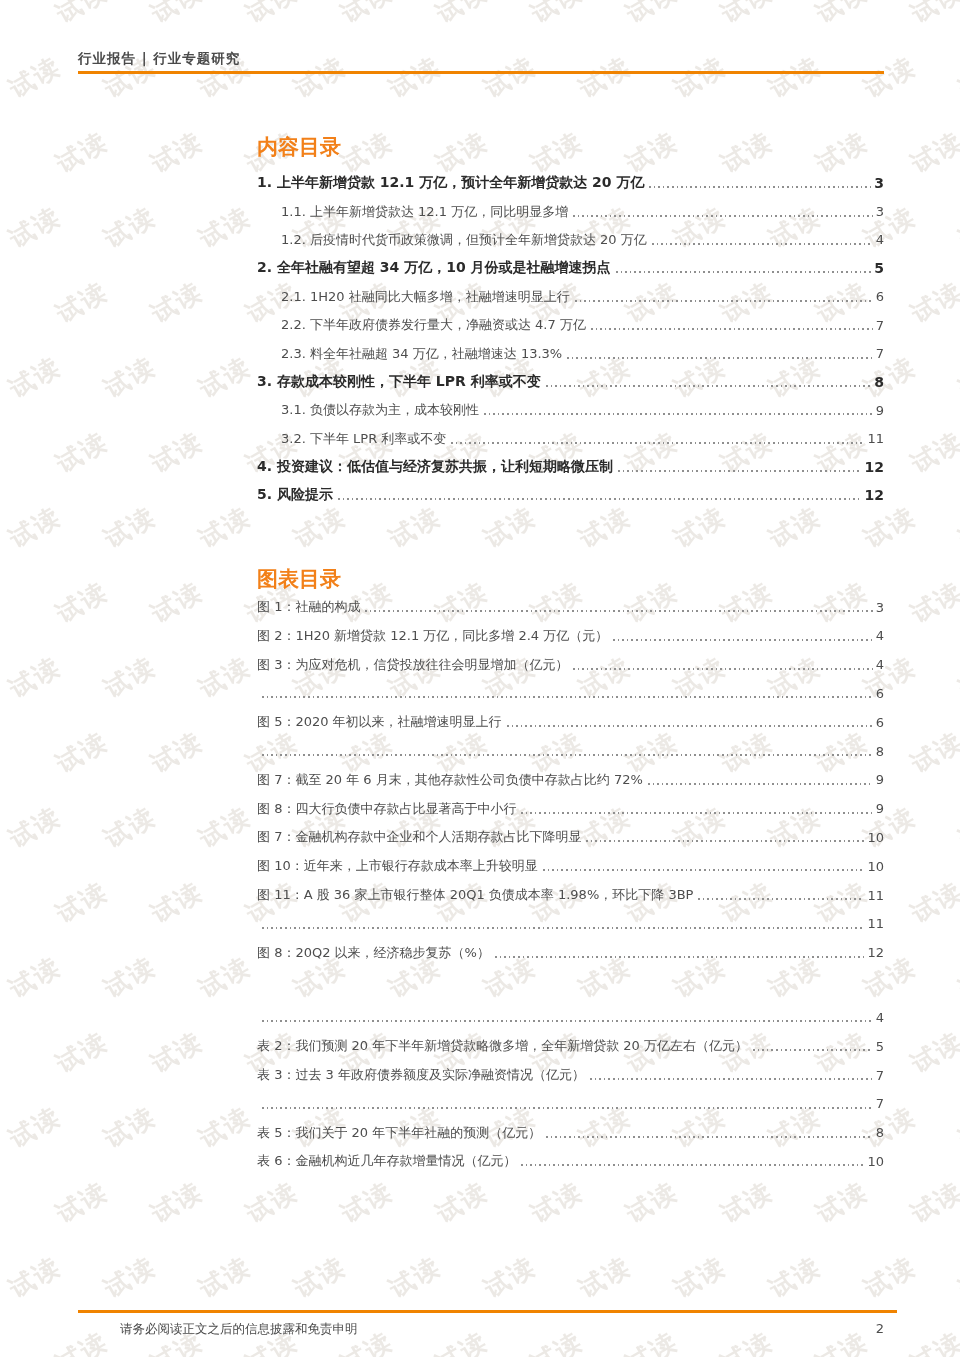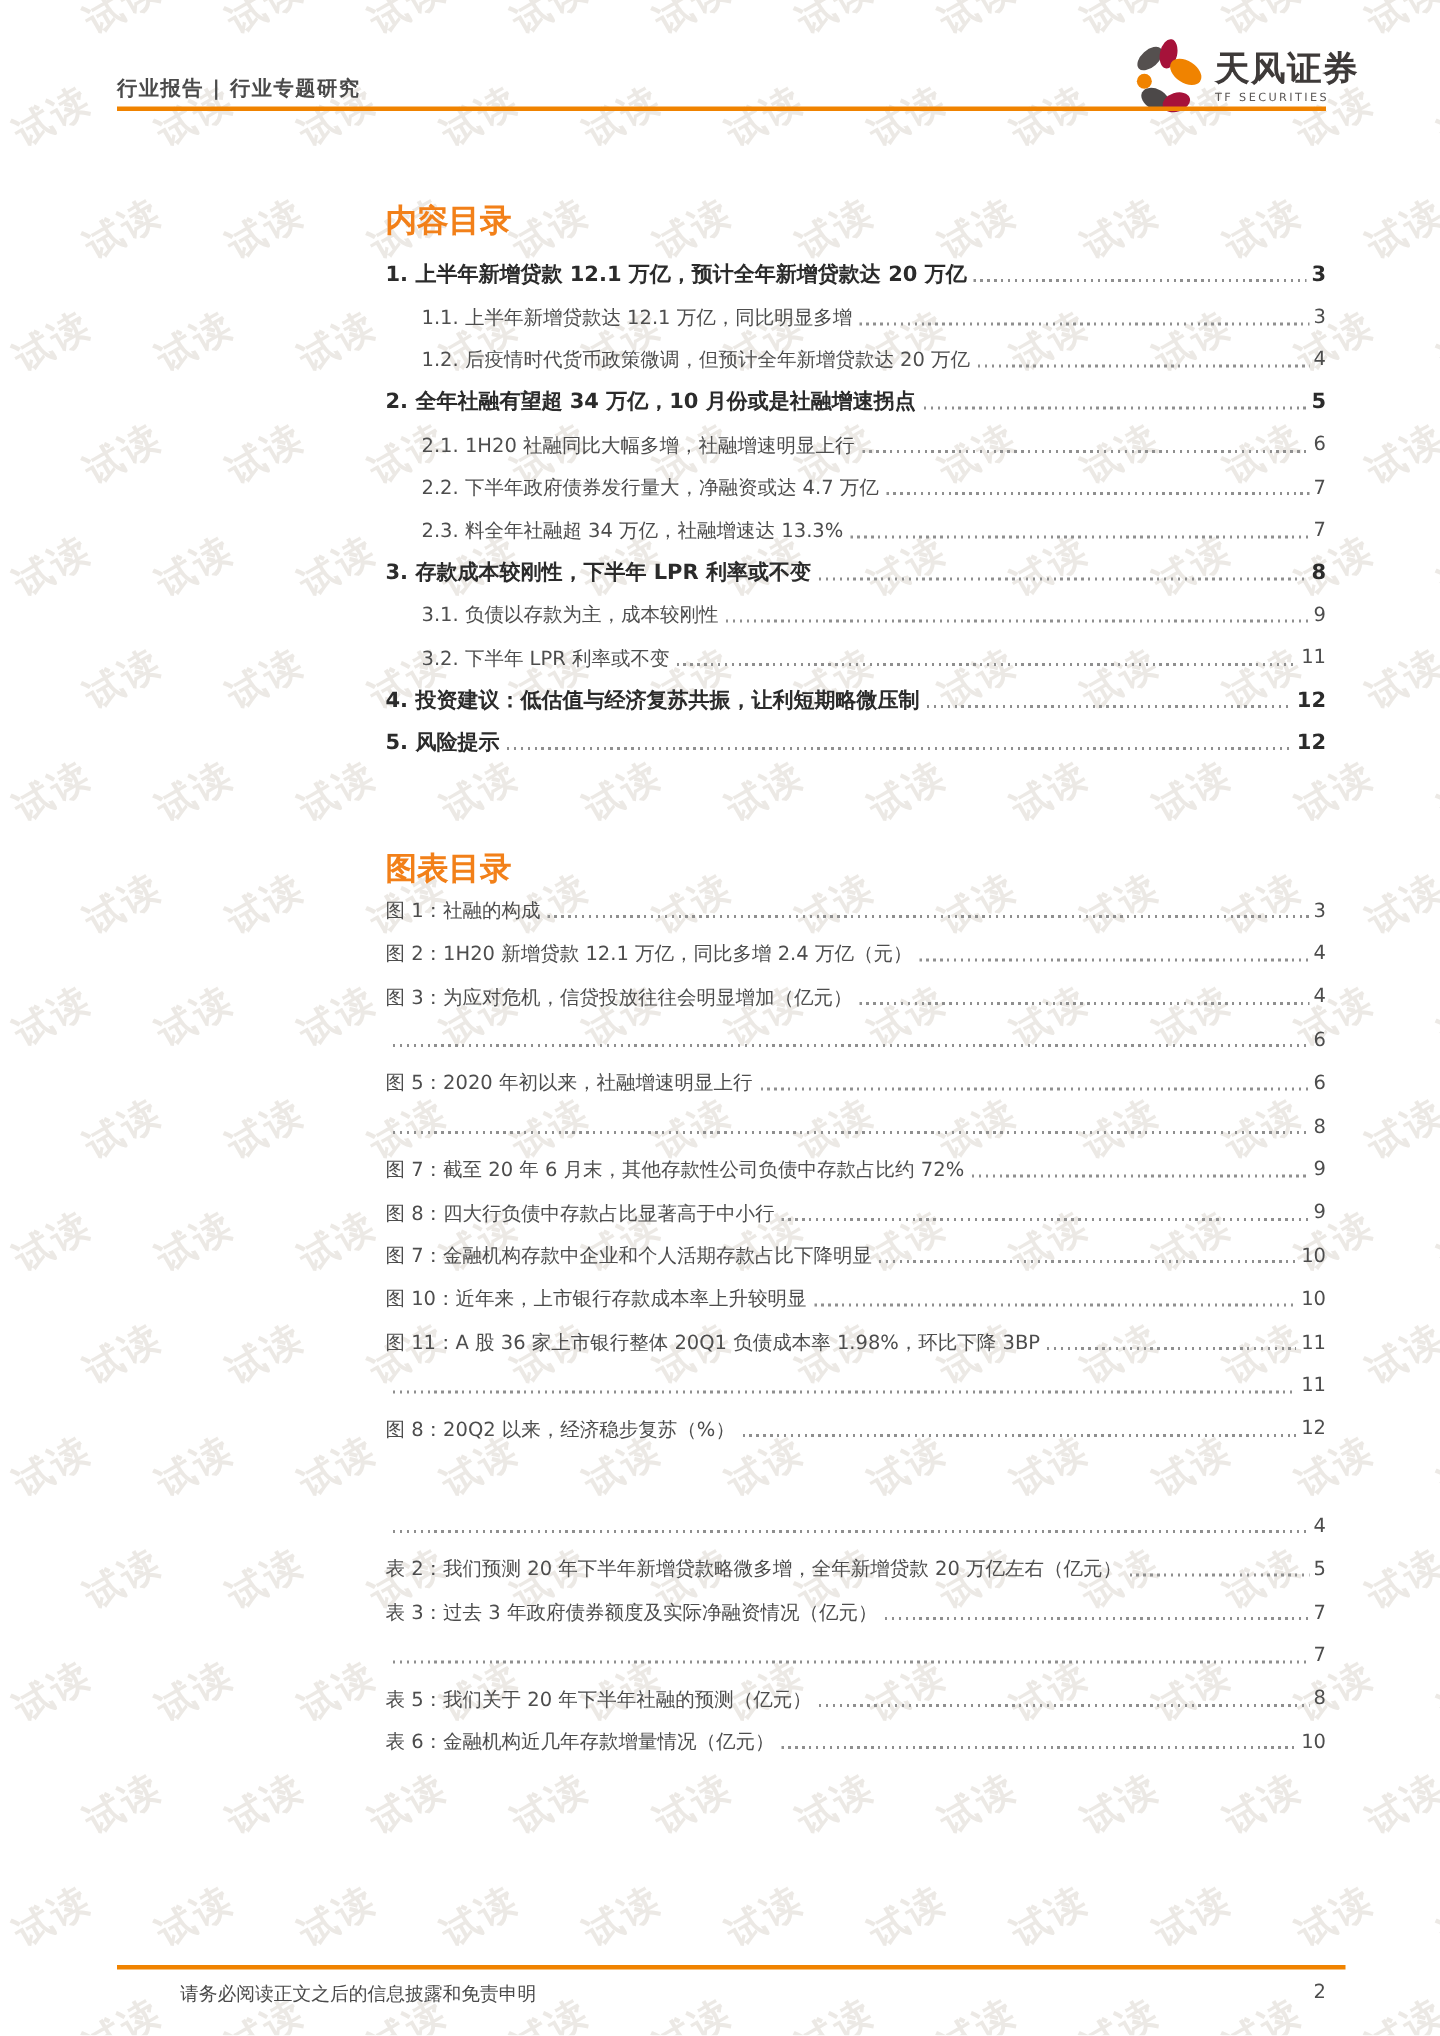--- a/index.html
+++ b/index.html
@@ -253,34 +253,20 @@
       <span class="wm" style="left: 435px; top: 1336px;">试读</span>
       <span class="wm" style="left: 530px; top: 1336px;">试读</span>
       <span class="wm" style="left: 625px; top: 1336px;">试读</span>
       <span class="wm" style="left: 720px; top: 1336px;">试读</span>
       <span class="wm" style="left: 815px; top: 1336px;">试读</span>
       <span class="wm" style="left: 910px; top: 1336px;">试读</span>
     </div>
 
   <div class="hdr-left">行业报告 | 行业专题研究</div>
 
-  <div class="logo">
-    <svg class="logo-flower" viewBox="0 0 48 48">
-      <ellipse cx="13" cy="12.5" rx="9.5" ry="5.5" fill="#55504F" transform="rotate(-42 13 12.5)"></ellipse>
-      <ellipse cx="25" cy="9.5" rx="5.5" ry="9.5" fill="#A6123A" transform="rotate(12 25 9.5)"></ellipse>
-      <ellipse cx="36" cy="21" rx="11" ry="7" fill="#F08300" transform="rotate(33 36 21)"></ellipse>
-      <circle cx="9.5" cy="27" r="4.8" fill="#F08300"></circle>
-      <ellipse cx="16.5" cy="38.5" rx="9.5" ry="6.5" fill="#4C4848" transform="rotate(28 16.5 38.5)"></ellipse>
-      <ellipse cx="30" cy="40.5" rx="9" ry="6" fill="#A6123A" transform="rotate(-18 30 40.5)"></ellipse>
-    </svg>
-    <div class="logo-text">
-      <div class="logo-name">天风证券</div>
-      <div class="logo-sub">TF SECURITIES</div>
-    </div>
-  </div>
 
   <div class="rule hdr"></div>
 
   <div class="main">
     <h2 class="sec-title">内容目录</h2>
     <div class="toc-list" id="toc-list">
         <div class="row toc-row lvl1">
           <span class="lbl">1. 上半年新增贷款 12.1 万亿，预计全年新增贷款达 20 万亿</span>
           <span class="leader"></span>
           <span class="pg">3</span>

